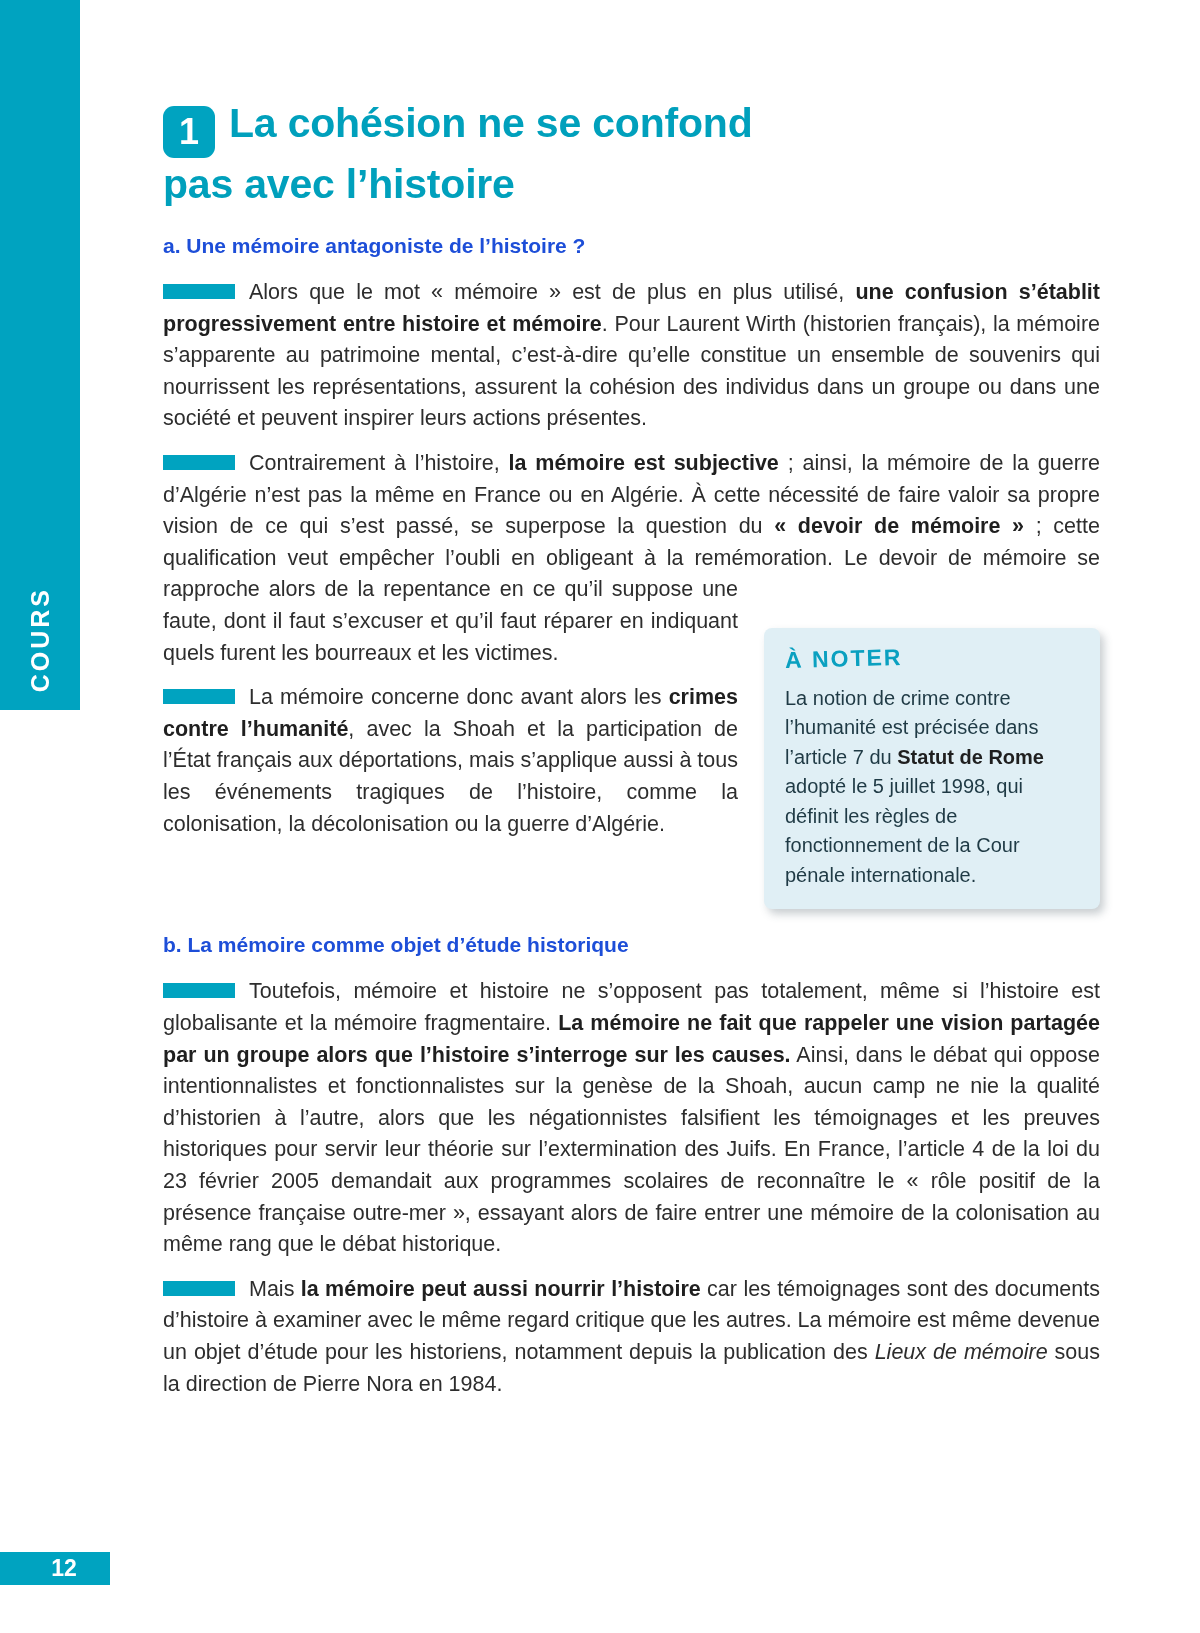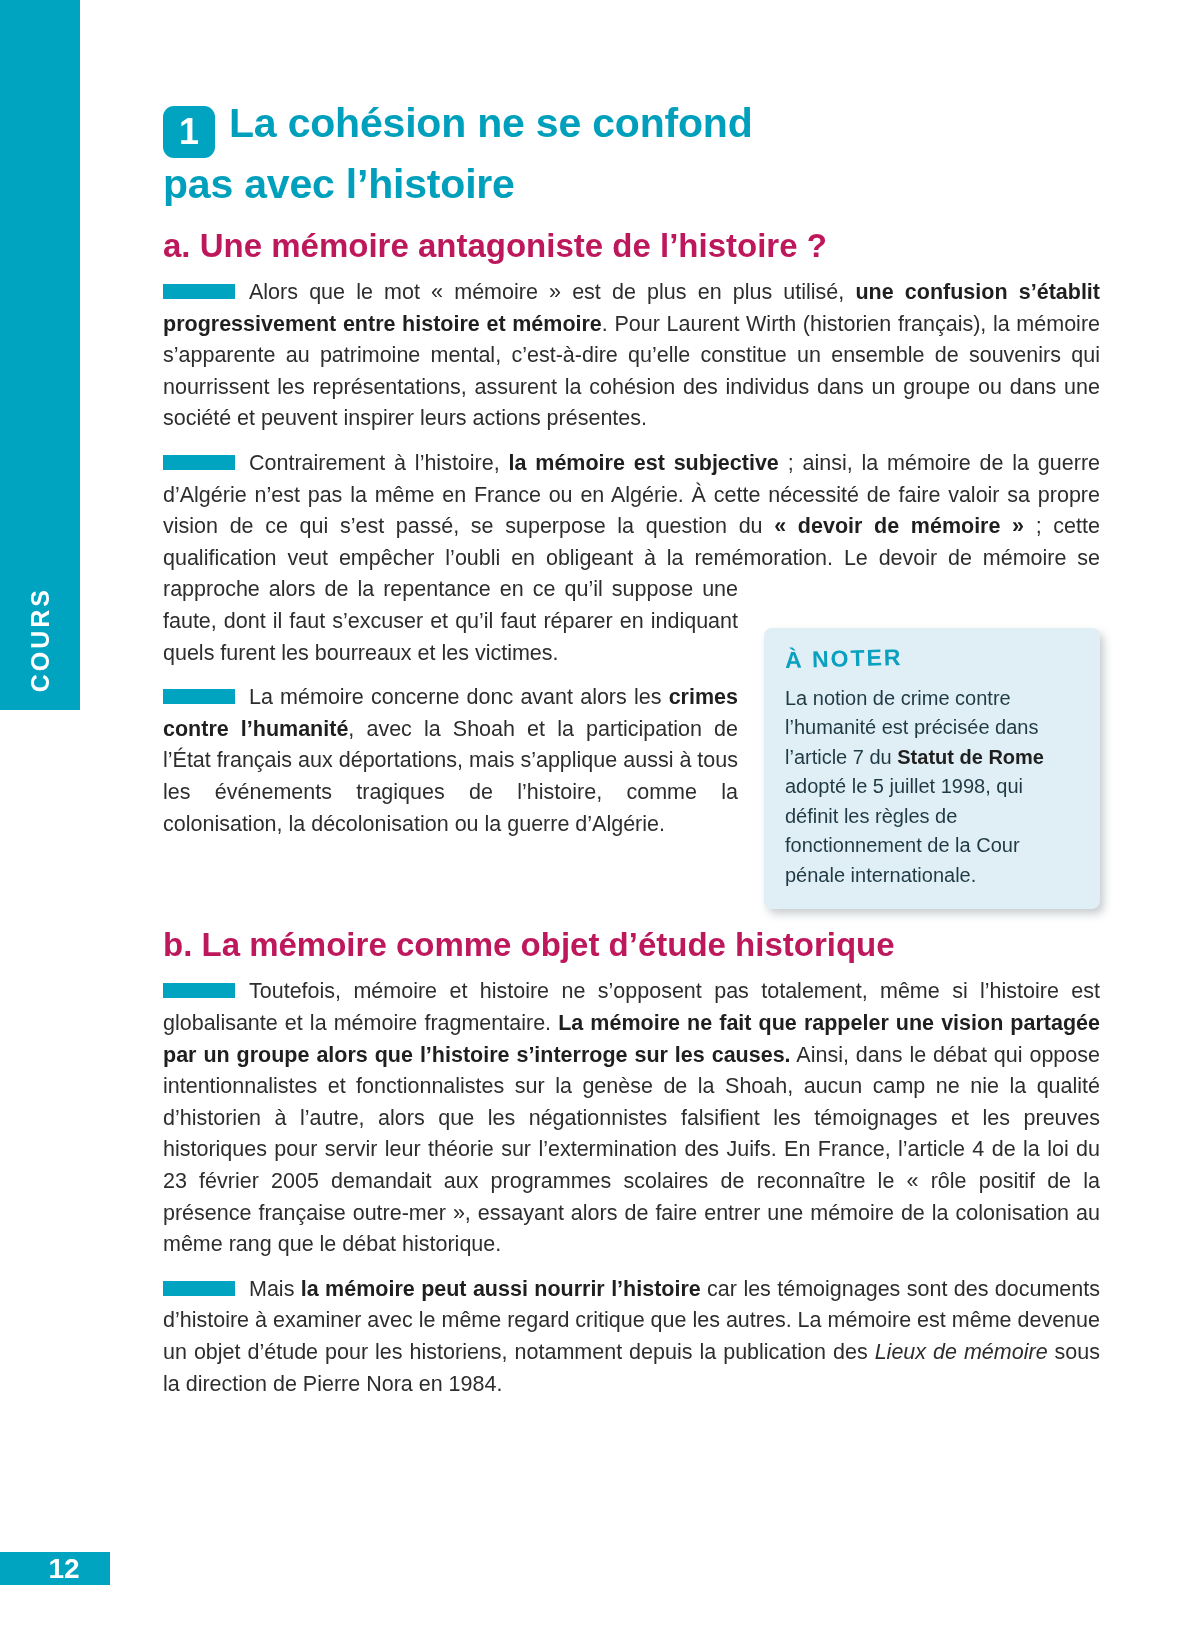--- a/index.html
+++ b/index.html
@@ -34,21 +34,21 @@
   }
 
   
   .pagenum-band {
     position: absolute;
     left: 0; top: 1552px;
     width: 110px; height: 33px;
     background: #00a3c0;
     color: #ffffff;
     font-weight: 700;
-    font-size: 28px;
+    font-size: 23px;
     display: flex;
     align-items: center;
     justify-content: center;
     padding-left: 18px;
     box-sizing: border-box;
   }
 
   .content {
     position: absolute;
     left: 163px; top: 0;
@@ -74,22 +74,22 @@
     line-height: 52px;
     font-size: 36px;
     font-weight: 700;
     margin-right: 14px;
     vertical-align: -7px;
   }
 
   h2.sub {
     clear: both;
     margin: 0 0 11px 0;
-    color: #be185d;
-    font-size: 33px;
+    color: #1d4ed8;
+    font-size: 21px;
     line-height: 40px;
     font-weight: 700;
   }
   h2.sub-b { margin-top: 30px; }
 
   p.para {
     margin: 0 0 13px 0;
     font-size: 21.5px;
     line-height: 31.6px;
     color: #2d2d2d;

